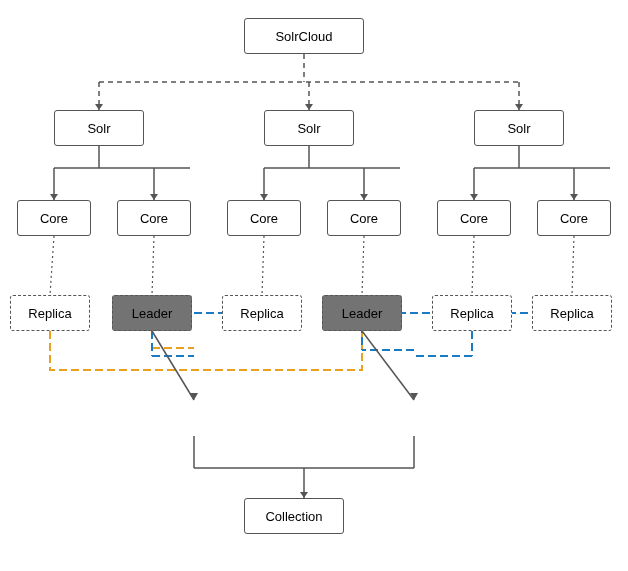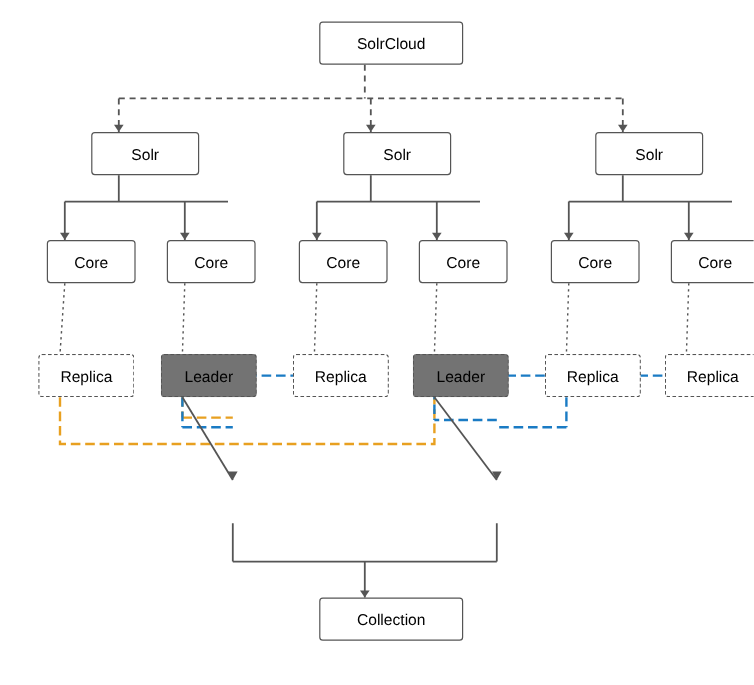--- a/index.html
+++ b/index.html
@@ -18,21 +18,20 @@
       height: 571px;
     }
     .node {
       position: absolute;
       display: flex;
       align-items: center;
       justify-content: center;
       background: #fff;
       border: 1.5px solid #555;
       border-radius: 3px;
-      margin-left: 22px;
     }
     .node.dashed {
       border: 1.5px dashed #555;
     }
     .node.leader {
       background: #737373;
       border: 1.5px dashed #555;
     }
     svg.lines {
       position: absolute;
@@ -171,16 +170,16 @@
     <span>Leader</span>
   </div>
   <div class="node dashed" style="left:432px;top:295px;width:80px;height:36px;">
     <span>Replica</span>
   </div>
   <div class="node dashed" style="left:532px;top:295px;width:80px;height:36px;">
     <span>Replica</span>
   </div>
 
 
-  <div class="node" style="left:244px;top:498px;width:120px;height:36px;">
+  <div class="node" style="left:244px;top:498px;width:100px;height:36px;">
     <span>Collection</span>
   </div>
 </div>
 
 </body></html>

